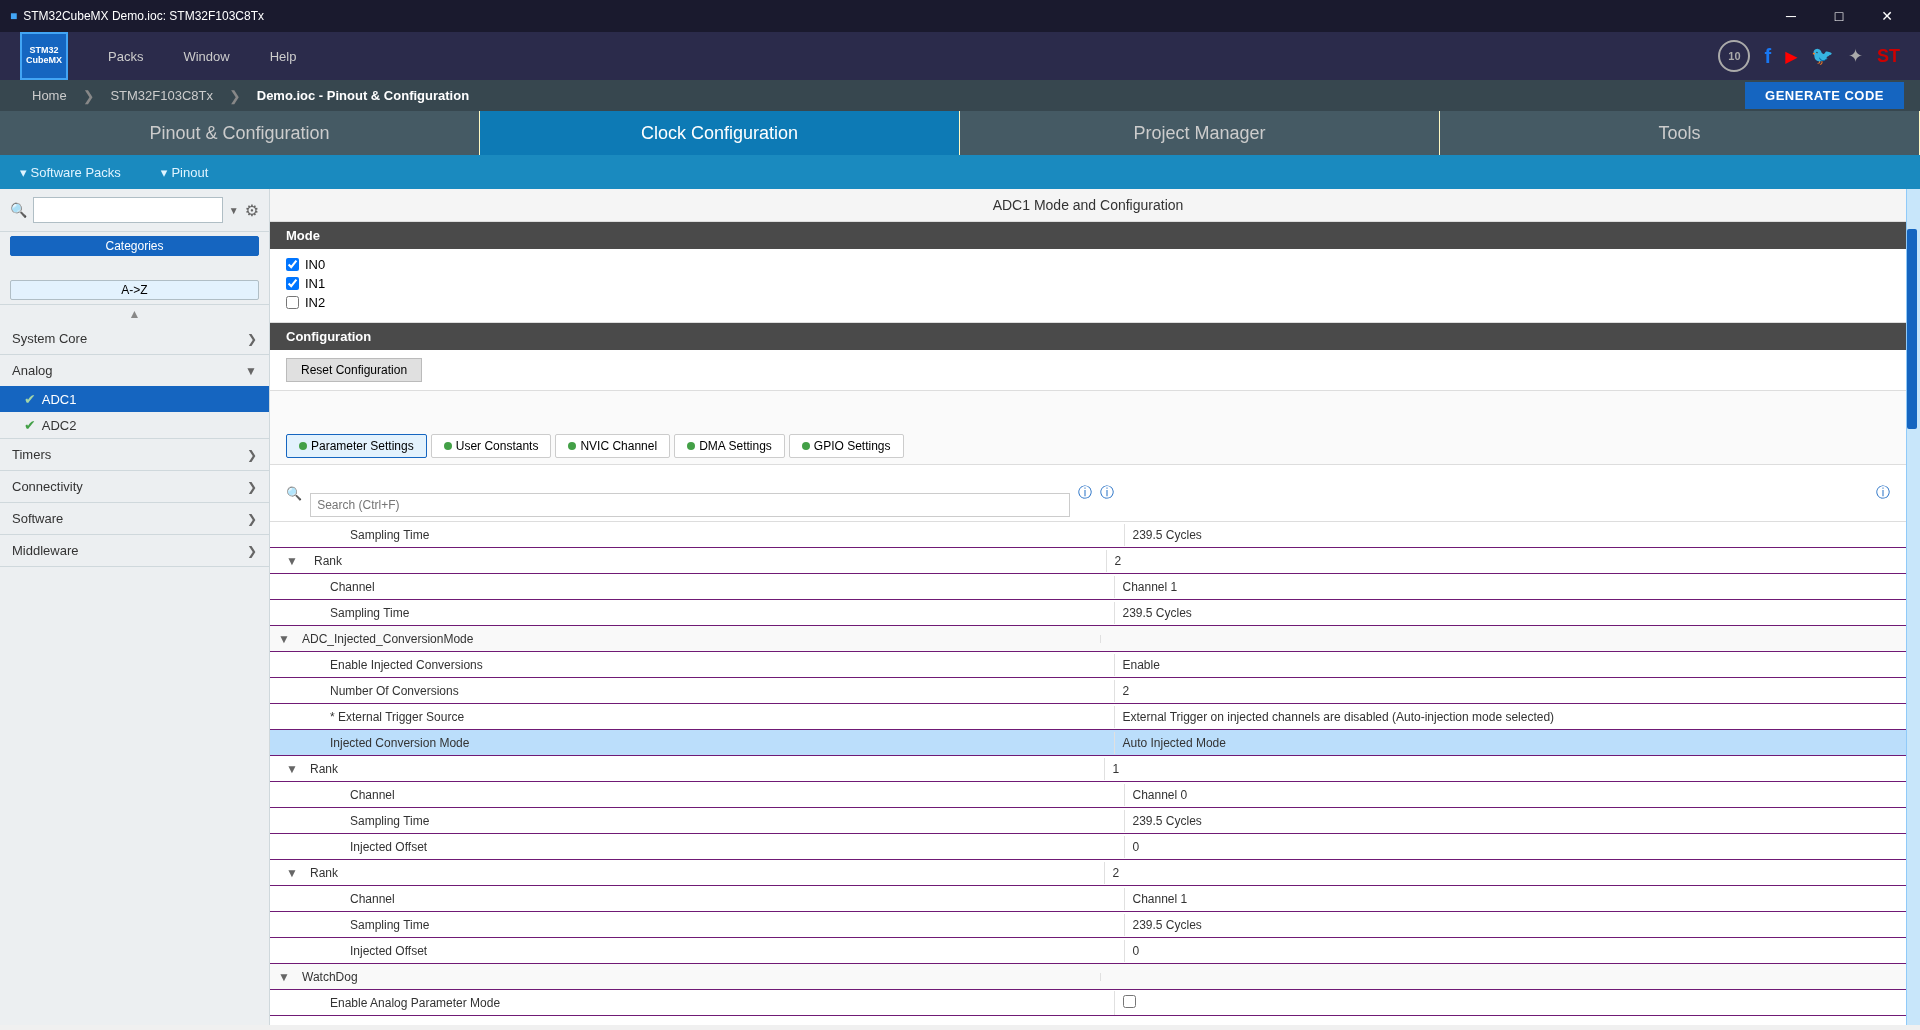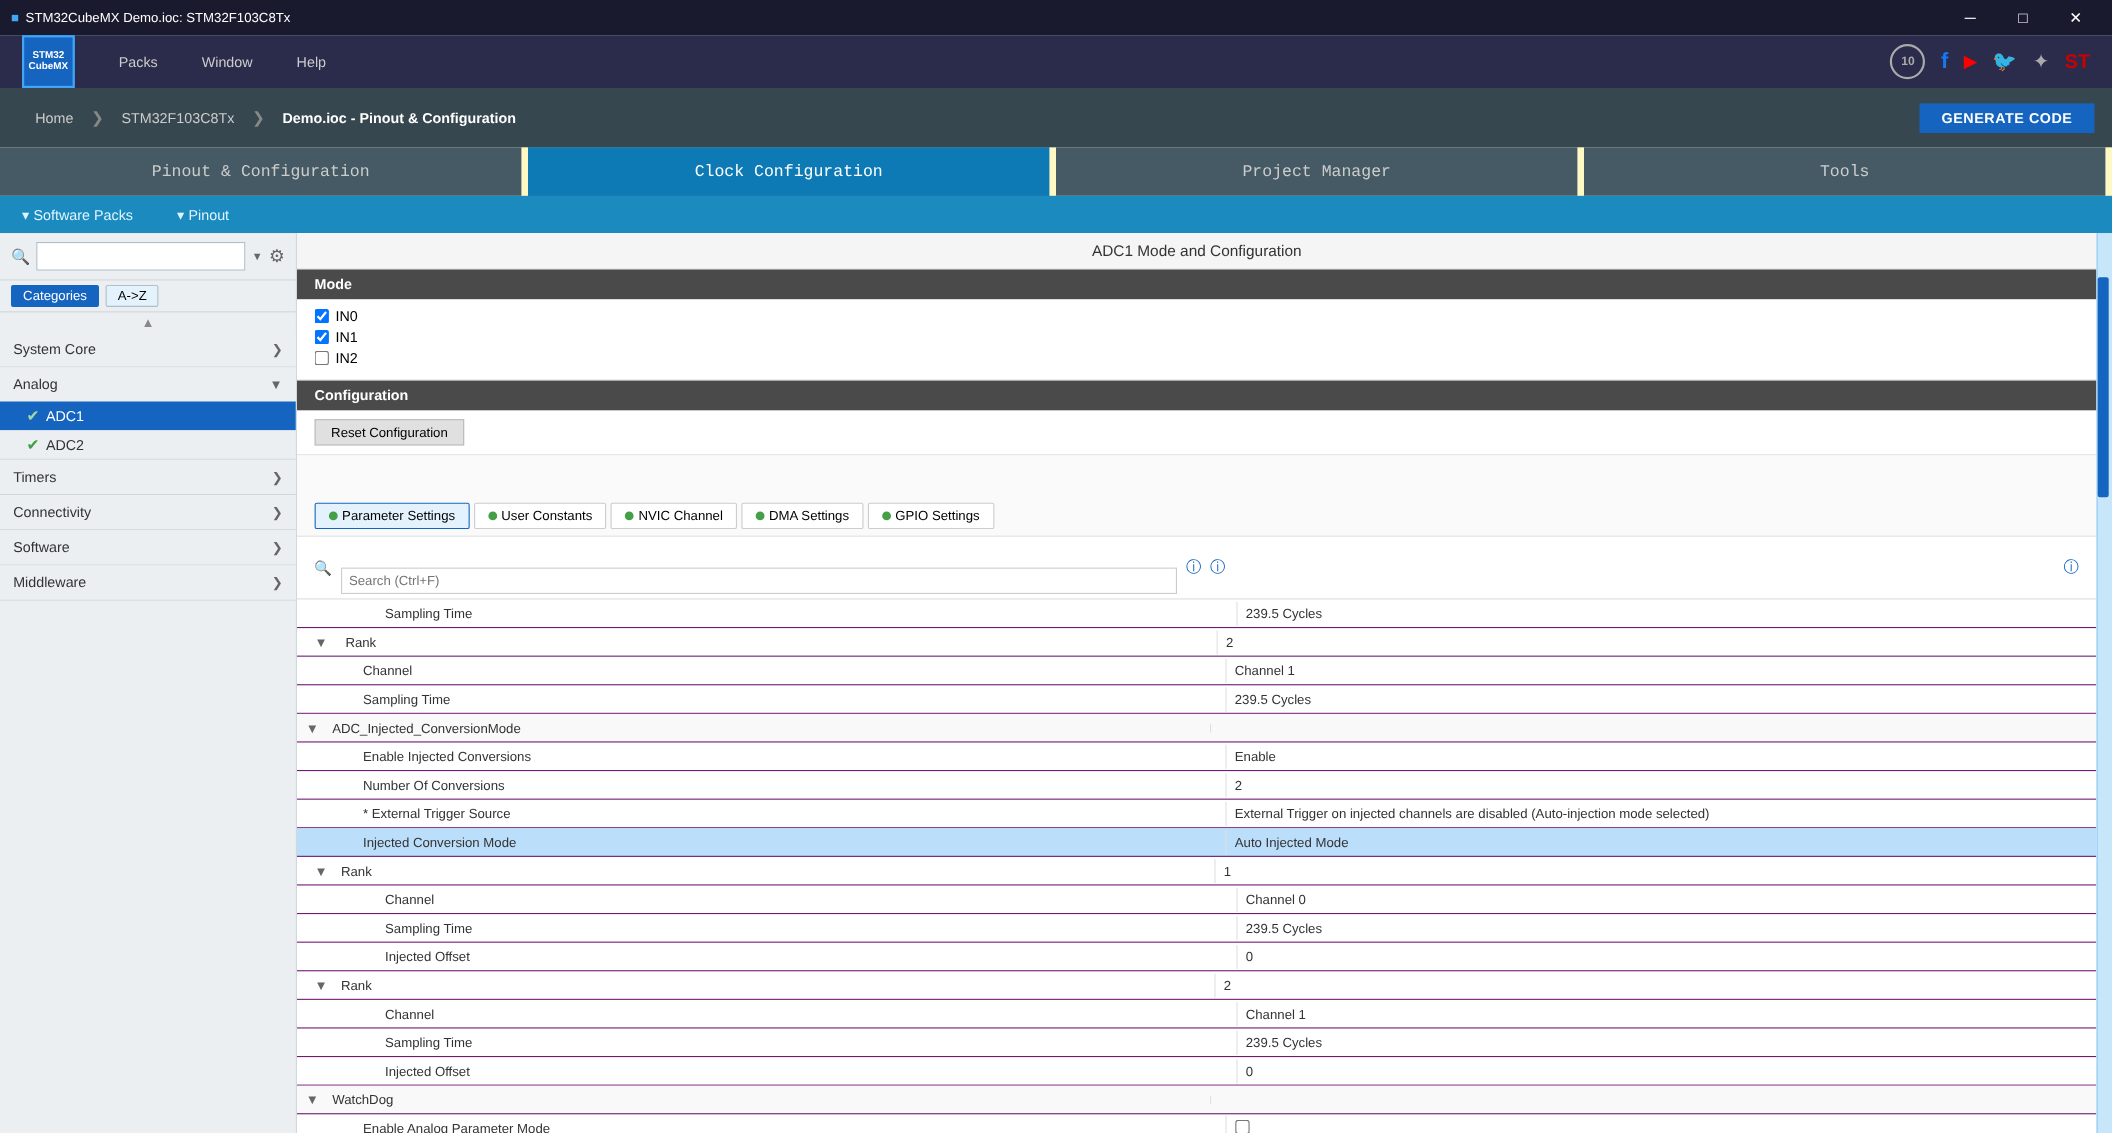--- a/index.html
+++ b/index.html
@@ -47,21 +47,21 @@
       color: white; font-weight: bold; font-size: 10px; text-align: center;
       border: 2px solid #42a5f5;
     }
     .menu-item { color: #ccc; font-size: 13px; cursor: pointer; }
     #menubar-right { display: flex; align-items: center; gap: 14px; }
     .social-icon { color: #aaa; font-size: 18px; cursor: pointer; }
 
     
     #breadcrumb {
       background: #37474f;
-      height: 54px;
+      height: 31px;
       display: flex;
       align-items: center;
       padding: 0 16px;
       justify-content: space-between;
     }
     #breadcrumb-left { display: flex; align-items: center; gap: 0; }
     .bread-item {
       color: #ccc;
       font-size: 13px;
       padding: 4px 16px;
@@ -85,24 +85,23 @@
     
     #main-tabs {
       display: flex;
       height: 44px;
       background: #455a64;
     }
     .main-tab {
       flex: 1;
       display: flex; align-items: center; justify-content: center;
       color: #ccc;
-      font-size: 15px;
-      cursor: pointer;
-      border-right: 6px solid #fef9c3;
-      font-family: Liberation Mono, monospace;
+      font-size: 18px;
+      cursor: pointer;
+      border-right: 1px solid #fef9c3;
     }
     .main-tab.active { background: #0d7ab5; color: white; }
 
     
     #sub-tabs {
       height: 34px;
       background: #1a8abf;
       display: flex;
       align-items: center;
       padding: 0 20px;
@@ -148,22 +147,23 @@
     .gear-btn {
       background: none;
       border: none;
       cursor: pointer;
       font-size: 16px;
       color: #666;
     }
     #sidebar-filter {
       display: flex;
       padding: 4px 10px;
-      gap: 6px;
+      gap: 24px;
       border-bottom: 1px solid #cfd8dc;
+      flex-direction: column;
     }
     .filter-btn {
       border: 1px solid #b0bec5;
       background: #e3f2fd;
       padding: 2px 10px;
       font-size: 12px;
       cursor: pointer;
       border-radius: 2px;
     }
     .filter-btn.active { background: #1565c0; color: white; border-color: #1565c0; }

